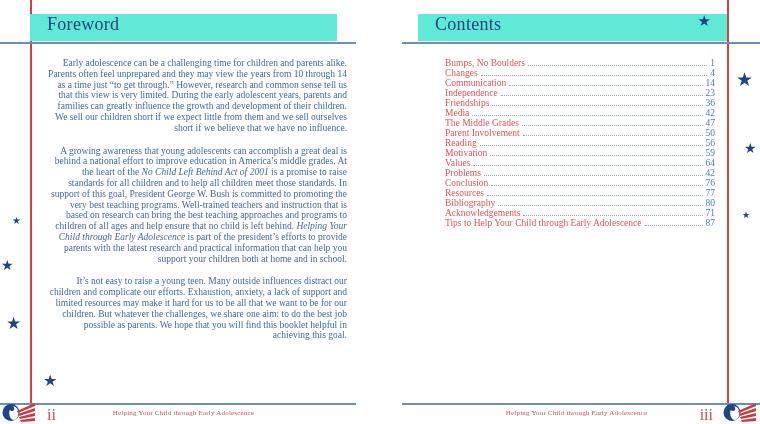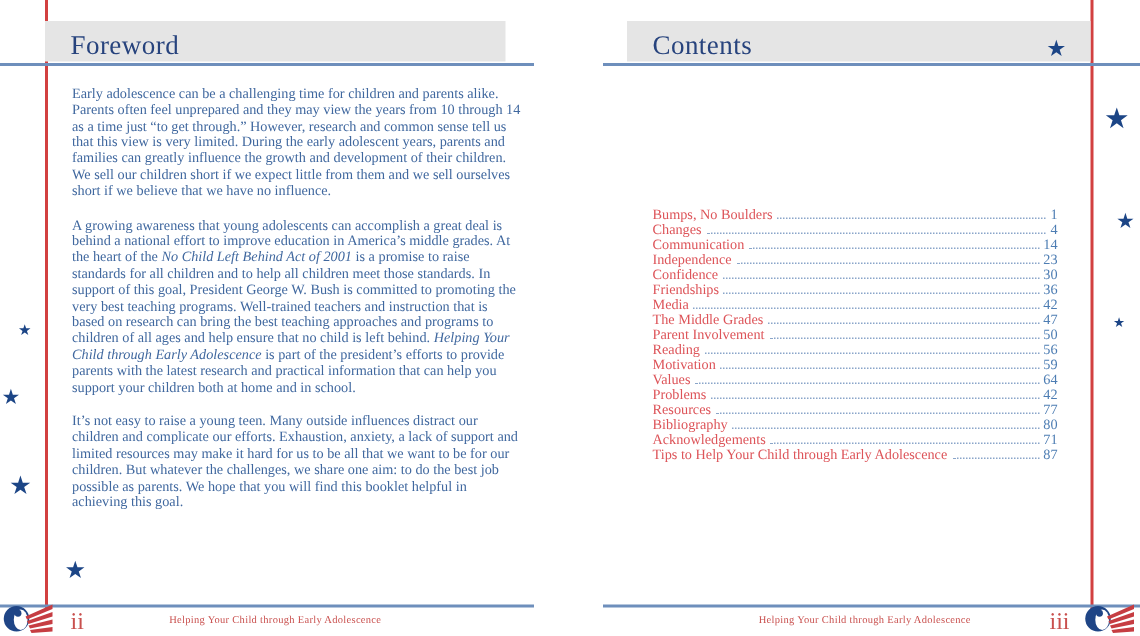--- a/index.html
+++ b/index.html
@@ -6,44 +6,44 @@
   body{width:760px;height:424px;overflow:hidden;position:relative;
        font-family:"Liberation Serif","DejaVu Serif",serif;}
   .page{position:absolute;top:0;height:424px;background:#fff;}
   .page.left{left:0;width:367px;}
   .page.right{left:393px;width:367px;}
 
   .redline{position:absolute;top:0;width:1.5px;height:407px;background:#d24040;}
   .page.left .redline{left:30px;}
   .page.right .redline{left:334px;}
 
-  .banner{position:absolute;top:14px;height:27px;background:#e5e5e5;
-          display:flex;align-items:flex-end;justify-content:space-between;}
+  .banner{position:absolute;top:14px;height:27px;background:#5eead4;
+          display:flex;align-items:flex-start;justify-content:space-between;}
   .page.left .banner{left:30px;width:307px;padding:0 14px 0 17px;box-sizing:border-box;}
   .page.right .banner{left:25px;width:309px;padding:0 16px 0 17px;box-sizing:border-box;}
   .banner-title{font-size:18px;color:#27437d;letter-spacing:.3px;}
   .banner-star{color:#1c4586;font-size:15px;line-height:1;}
 
   .hrule{position:absolute;height:2px;background:#6e8fbc;}
   .hrule.head{top:42px;}
   .page.left .hrule.head{left:0;width:356px;}
   .page.right .hrule.head{left:9px;width:358px;}
   .hrule.foot{top:403px;}
   .page.left .hrule.foot{left:0;width:356px;}
   .page.right .hrule.foot{left:9px;width:358px;}
 
   .body-text{position:absolute;left:48px;top:58px;width:299px;
-             font-size:9.5px;line-height:10.8px;color:#40689f;text-align:left;}
+             font-size:9.5px;line-height:10.8px;color:#40689f;text-align:right;}
   .body-text p{margin:0 0 12px 0;}
   .body-text i{font-style:italic;font-family:Liberation Serif, serif;}
 
   .margin-star{position:absolute;color:#1c4586;line-height:1;}
 
-  .toc-list{position:absolute;left:42px;top:58px;width:270px;height:331px;
-            display:flex;flex-direction:column;justify-content:center;}
+  .toc-list{position:absolute;left:52px;top:58px;width:270px;height:331px;
+            display:flex;flex-direction:column;justify-content:flex-start;}
   .toc-row{display:flex;align-items:baseline;font-size:9.5px;}
   .toc-label{color:#dd5459;white-space:nowrap;}
   .toc-leader{flex:1;border-bottom:1px dotted #8aa5c9;margin:0 3px 2px 3px;height:1px;}
   .toc-page{color:#4d7db3;white-space:nowrap;}
 
   .footer-pagenum{position:absolute;top:406px;font-size:16px;color:#c9504e;}
   .page.left .footer-pagenum{left:47px;}
   .page.right .footer-pagenum{right:47px;}
   .footer-title{position:absolute;top:409px;left:0;width:100%;text-align:center;
                 font-size:7px;color:#c9504e;letter-spacing:.2px;}
@@ -116,25 +116,20 @@
           <span class="toc-label">Communication</span>
           <span class="toc-leader"></span>
           <span class="toc-page">14</span>
         </div>
         <div class="toc-row">
           <span class="toc-label">Independence</span>
           <span class="toc-leader"></span>
           <span class="toc-page">23</span>
         </div>
         <div class="toc-row">
-          <span class="toc-label">Confidence</span>
-          <span class="toc-leader"></span>
-          <span class="toc-page">30</span>
-        </div>
-        <div class="toc-row">
           <span class="toc-label">Friendships</span>
           <span class="toc-leader"></span>
           <span class="toc-page">36</span>
         </div>
         <div class="toc-row">
           <span class="toc-label">Media</span>
           <span class="toc-leader"></span>
           <span class="toc-page">42</span>
         </div>
         <div class="toc-row">
@@ -159,20 +154,25 @@
         </div>
         <div class="toc-row">
           <span class="toc-label">Values</span>
           <span class="toc-leader"></span>
           <span class="toc-page">64</span>
         </div>
         <div class="toc-row">
           <span class="toc-label">Problems</span>
           <span class="toc-leader"></span>
           <span class="toc-page">42</span>
+        </div>
+        <div class="toc-row">
+          <span class="toc-label">Conclusion</span>
+          <span class="toc-leader"></span>
+          <span class="toc-page">76</span>
         </div>
         <div class="toc-row">
           <span class="toc-label">Resources</span>
           <span class="toc-leader"></span>
           <span class="toc-page">77</span>
         </div>
         <div class="toc-row">
           <span class="toc-label">Bibliography</span>
           <span class="toc-leader"></span>
           <span class="toc-page">80</span>

